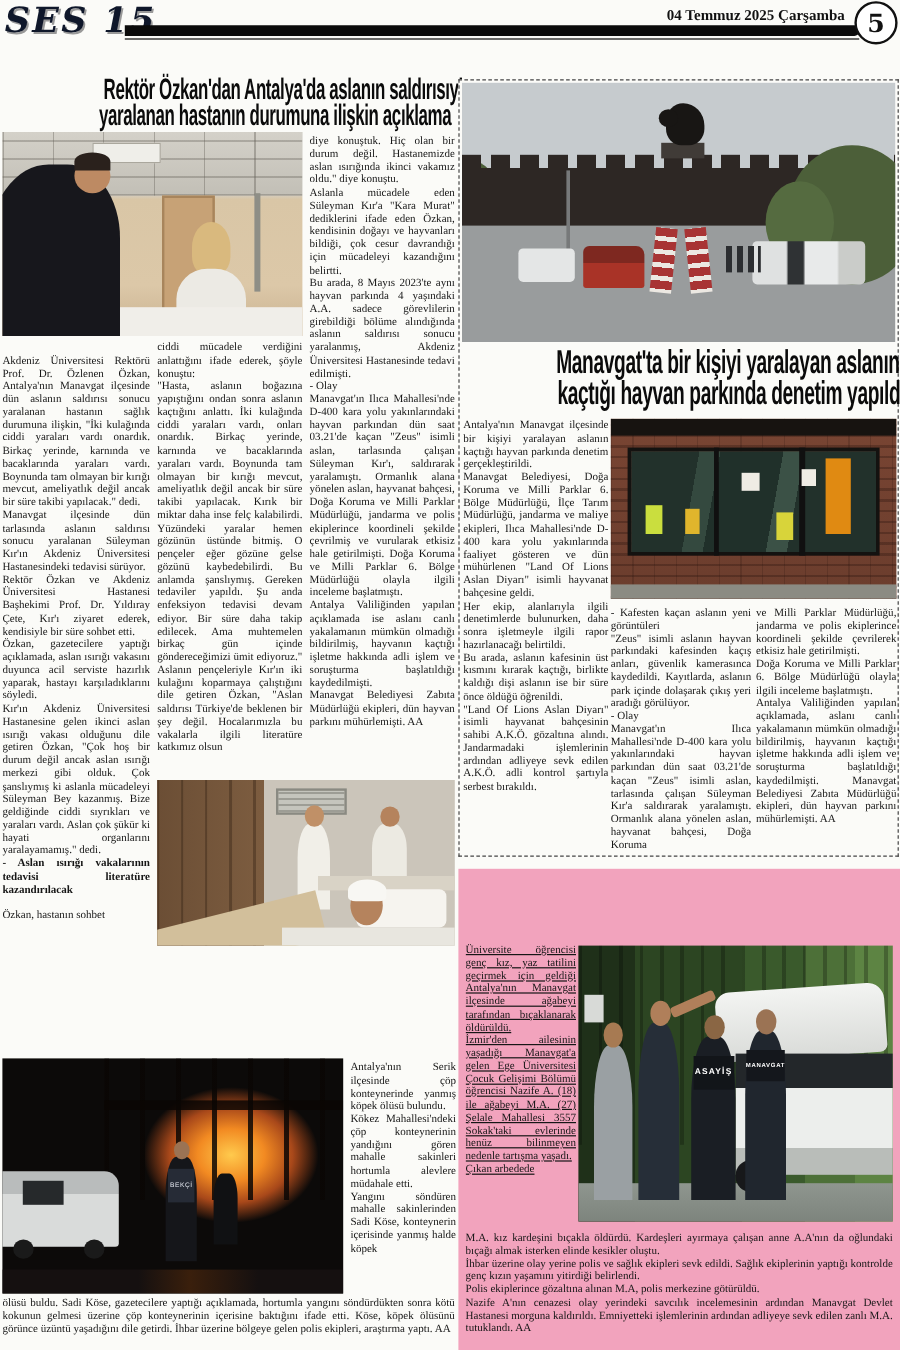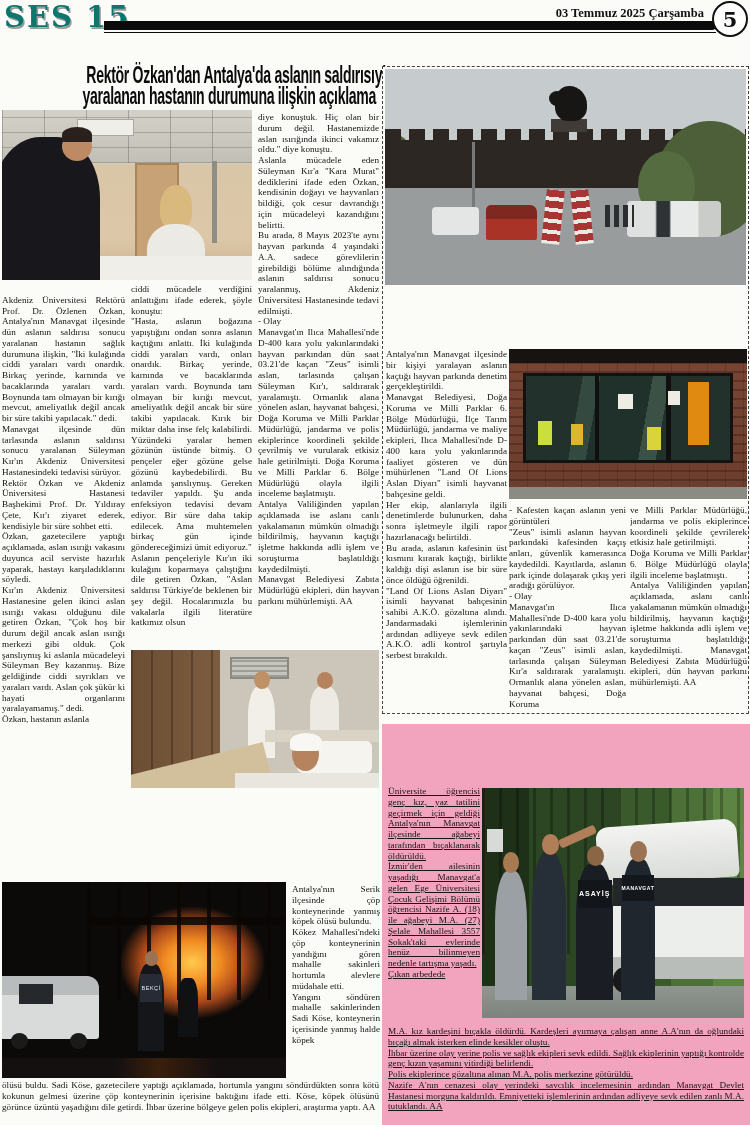--- a/index.html
+++ b/index.html
@@ -1,21 +1,21 @@
 <!DOCTYPE html>
 <html lang="tr"><head>
 <meta charset="utf-8">
 <style>
   html,body{margin:0;padding:0;background:#888;}
   .page{position:relative;width:750px;height:1125px;background:#fbfbf8;overflow:hidden;
         font-family:"Liberation Serif",serif;color:#111;margin:0 auto;}
   .abs{position:absolute;}
   
-  .logo{left:4px;top:0;font-family:"DejaVu Serif",serif;font-weight:bold;
-        font-size:29px;letter-spacing:2px;color:#0f766e;text-shadow:1.5px 1.5px 0 #999;}
+  .logo{left:4px;top:0;font-family:"DejaVu Serif",serif;font-weight:bold;font-style:italic;
+        font-size:29px;letter-spacing:2px;color:#0f172a;text-shadow:1.5px 1.5px 0 #999;}
   .headbar{left:104px;top:21px;width:612px;height:9px;background:#0b0b0b;border-radius:0 4px 4px 0;}
   .headbar-thin{left:104px;top:32px;width:612px;height:1px;background:#0b0b0b;}
   .date{right:46px;top:6px;font-weight:bold;font-size:12.5px;}
   .pagenum{right:2px;top:1px;width:32px;height:32px;border:2px solid #111;border-radius:50%;
            background:#fff;display:flex;align-items:center;justify-content:center;
            font-family:"DejaVu Serif",serif;font-weight:bold;font-size:21px;}
   .ticker{left:0;top:36px;width:750px;height:27px;display:flex;justify-content:center;align-items:center;overflow:hidden;}
   .ticker span{white-space:nowrap;font-family:"Liberation Sans",sans-serif;font-size:20px;
                transform:scaleX(.68);transform-origin:50% 50%;color:#0d0d0d;}
   
@@ -140,21 +140,21 @@
   .pf-vest3 span{font-family:"Liberation Sans",sans-serif;font-weight:bold;font-size:5px;color:#fff;letter-spacing:.6px;}
 </style>
 </head>
 <body>
 
 <div class="page">
 
   <div class="abs logo">SES 15</div>
   <div class="abs headbar"></div>
   <div class="abs headbar-thin"></div>
-  <div class="abs date">03 Temmuz 2025 Çarşamba</div>
+  <div class="abs date">04 Temmuz 2025 Çarşamba</div>
   <div class="abs pagenum">5</div>
 
 
   <div class="abs hl hl-a1">
     <span>Rektör Özkan'dan Antalya'da aslanın saldırısıyla</span>
     <span>yaralanan hastanın durumuna ilişkin açıklama</span>
   </div>
 
   <div class="photo pa" style="left:2px;top:110px;width:250px;height:170px;">
     <div class="pa-ceiling"></div>
@@ -168,21 +168,22 @@
     <div class="pa-man-head"></div>
     <div class="pa-man-hair"></div>
   </div>
 
   <div class="abs bt" style="left:2px;top:284px;width:123px;height:500px;">
     <span>Akdeniz Üniversitesi Rektörü Prof. Dr. Özlenen Özkan, Antalya'nın Manavgat ilçesinde dün aslanın saldırısı sonucu yaralanan hastanın sağlık durumuna ilişkin, "İki kulağında ciddi yaraları vardı onardık. Birkaç yerinde, karnında ve bacaklarında yaraları vardı. Boynunda tam olmayan bir kırığı mevcut, ameliyatlık değil ancak bir süre takibi yapılacak." dedi.
 Manavgat ilçesinde dün tarlasında aslanın saldırısı sonucu yaralanan Süleyman Kır'ın Akdeniz Üniversitesi Hastanesindeki tedavisi sürüyor.
 Rektör Özkan ve Akdeniz Üniversitesi Hastanesi Başhekimi Prof. Dr. Yıldıray Çete, Kır'ı ziyaret ederek, kendisiyle bir süre sohbet etti.
 Özkan, gazetecilere yaptığı açıklamada, aslan ısırığı vakasını duyunca acil serviste hazırlık yaparak, hastayı karşıladıklarını söyledi.
 Kır'ın Akdeniz Üniversitesi Hastanesine gelen ikinci aslan ısırığı vakası olduğunu dile getiren Özkan, "Çok hoş bir durum değil ancak aslan ısırığı merkezi gibi olduk. Çok şanslıymış ki aslanla mücadeleyi Süleyman Bey kazanmış. Bize geldiğinde ciddi sıyrıkları ve yaraları vardı. Aslan çok şükür ki hayati organlarını yaralayamamış." dedi.</span>
-    <span>Özkan, hastanın aslanla</span>
+    <div class="subhead">- Aslan ısırığı vakalarının tedavisi literatüre kazandırılacak</div>
+    <span>Özkan, hastanın sohbet</span>
   </div>
   <div class="abs bt" style="left:131px;top:284px;width:121px;height:362px;">ciddi mücadele verdiğini anlattığını ifade ederek, şöyle konuştu:
 "Hasta, aslanın boğazına yapıştığını ondan sonra aslanın kaçtığını anlattı. İki kulağında ciddi yaraları vardı, onları onardık. Birkaç yerinde, karnında ve bacaklarında yaraları vardı. Boynunda tam olmayan bir kırığı mevcut, ameliyatlık değil ancak bir süre takibi yapılacak. Kırık bir miktar daha inse felç kalabilirdi. Yüzündeki yaralar hemen gözünün üstünde bitmiş. O pençeler eğer gözüne gelse gözünü kaybedebilirdi. Bu anlamda şanslıymış. Gereken tedaviler yapıldı. Şu anda enfeksiyon tedavisi devam ediyor. Bir süre daha takip edilecek. Ama muhtemelen birkaç gün içinde göndereceğimizi ümit ediyoruz."
 Aslanın pençeleriyle Kır'ın iki kulağını koparmaya çalıştığını dile getiren Özkan, "Aslan saldırısı Türkiye'de beklenen bir şey değil. Hocalarımızla bu vakalarla ilgili literatüre katkımız olsun</div>
   <div class="abs bt" style="left:258px;top:112px;width:121px;height:534px;">diye konuştuk. Hiç olan bir durum değil. Hastanemizde aslan ısırığında ikinci vakamız oldu." diye konuştu.
 Aslanla mücadele eden Süleyman Kır'a "Kara Murat" dediklerini ifade eden Özkan, kendisinin doğayı ve hayvanları bildiği, çok cesur davrandığı için mücadeleyi kazandığını belirtti.
 Bu arada, 8 Mayıs 2023'te aynı hayvan parkında 4 yaşındaki A.A. sadece görevlilerin girebildiği bölüme alındığında aslanın saldırısı sonucu yaralanmış, Akdeniz Üniversitesi Hastanesinde tedavi edilmişti.
 - Olay
 Manavgat'ın Ilıca Mahallesi'nde D-400 kara yolu yakınlarındaki hayvan parkından dün saat 03.21'de kaçan "Zeus" isimli aslan, tarlasında çalışan Süleyman Kır'ı, saldırarak yaralamıştı. Ormanlık alana yönelen aslan, hayvanat bahçesi, Doğa Koruma ve Milli Parklar Müdürlüğü, jandarma ve polis ekiplerince koordineli şekilde çevrilmiş ve vurularak etkisiz hale getirilmişti. Doğa Koruma ve Milli Parklar 6. Bölge Müdürlüğü olayla ilgili inceleme başlatmıştı.
 Antalya Valiliğinden yapılan açıklamada ise aslanı canlı yakalamanın mümkün olmadığı bildirilmiş, hayvanın kaçtığı işletme hakkında adli işlem ve soruşturma başlatıldığı kaydedilmişti.
@@ -215,20 +216,24 @@
       <div class="pc-banner2"></div>
       <div class="pc-treeR"></div>
       <div class="pc-treeR2"></div>
       <div class="pc-pole"></div>
       <div class="pc-carwhite"></div>
       <div class="pc-carred"></div>
       <div class="pc-carsright"></div>
       <div class="pc-people"></div>
     </div>
 
+    <div class="abs hl hl-a2">
+      <span>Manavgat'ta bir kişiyi yaralayan aslanın</span>
+      <span>kaçtığı hayvan parkında denetim yapıldı</span>
+    </div>
 
     <div class="abs bt" style="left:3px;top:282px;width:121px;height:360px;">Antalya'nın Manavgat ilçesinde bir kişiyi yaralayan aslanın kaçtığı hayvan parkında denetim gerçekleştirildi.
 Manavgat Belediyesi, Doğa Koruma ve Milli Parklar 6. Bölge Müdürlüğü, İlçe Tarım Müdürlüğü, jandarma ve maliye ekipleri, Ilıca Mahallesi'nde D-400 kara yolu yakınlarında faaliyet gösteren ve dün mühürlenen "Land Of Lions Aslan Diyarı" isimli hayvanat bahçesine geldi.
 Her ekip, alanlarıyla ilgili denetimlerde bulunurken, daha sonra işletmeyle ilgili rapor hazırlanacağı belirtildi.
 Bu arada, aslanın kafesinin üst kısmını kırarak kaçtığı, birlikte kaldığı dişi aslanın ise bir süre önce öldüğü öğrenildi.
 "Land Of Lions Aslan Diyarı" isimli hayvanat bahçesinin sahibi A.K.Ö. gözaltına alındı. Jandarmadaki işlemlerinin ardından adliyeye sevk edilen A.K.Ö. adli kontrol şartıyla serbest bırakıldı.</div>
 
     <div class="photo pd" style="left:126px;top:282px;width:238px;height:150px;">
       <div class="pd-beam"></div>
       <div class="pd-win"></div>
@@ -298,19 +303,19 @@
       <div class="pf-vest2">
         <span>ASAYİŞ</span>
       </div>
       <div class="pf-man3"></div>
       <div class="pf-man3h"></div>
       <div class="pf-vest3">
         <span>MANAVGAT</span>
       </div>
     </div>
 
-    <div class="abs bt" style="left:6px;top:302px;width:356px;height:94px;text-decoration:underline;">M.A. kız kardeşini bıçakla öldürdü. Kardeşleri ayırmaya çalışan anne A.A'nın da oğlundaki bıçağı almak isterken elinde kesikler oluştu.
+    <div class="abs bt" style="left:6px;top:302px;width:356px;height:94px;">M.A. kız kardeşini bıçakla öldürdü. Kardeşleri ayırmaya çalışan anne A.A'nın da oğlundaki bıçağı almak isterken elinde kesikler oluştu.
 İhbar üzerine olay yerine polis ve sağlık ekipleri sevk edildi. Sağlık ekiplerinin yaptığı kontrolde genç kızın yaşamını yitirdiği belirlendi.
 Polis ekiplerince gözaltına alınan M.A, polis merkezine götürüldü.
 Nazife A'nın cenazesi olay yerindeki savcılık incelemesinin ardından Manavgat Devlet Hastanesi morguna kaldırıldı. Emniyetteki işlemlerinin ardından adliyeye sevk edilen zanlı M.A. tutuklandı. AA</div>
   </div>
 
 </div>
 
 </body></html>

